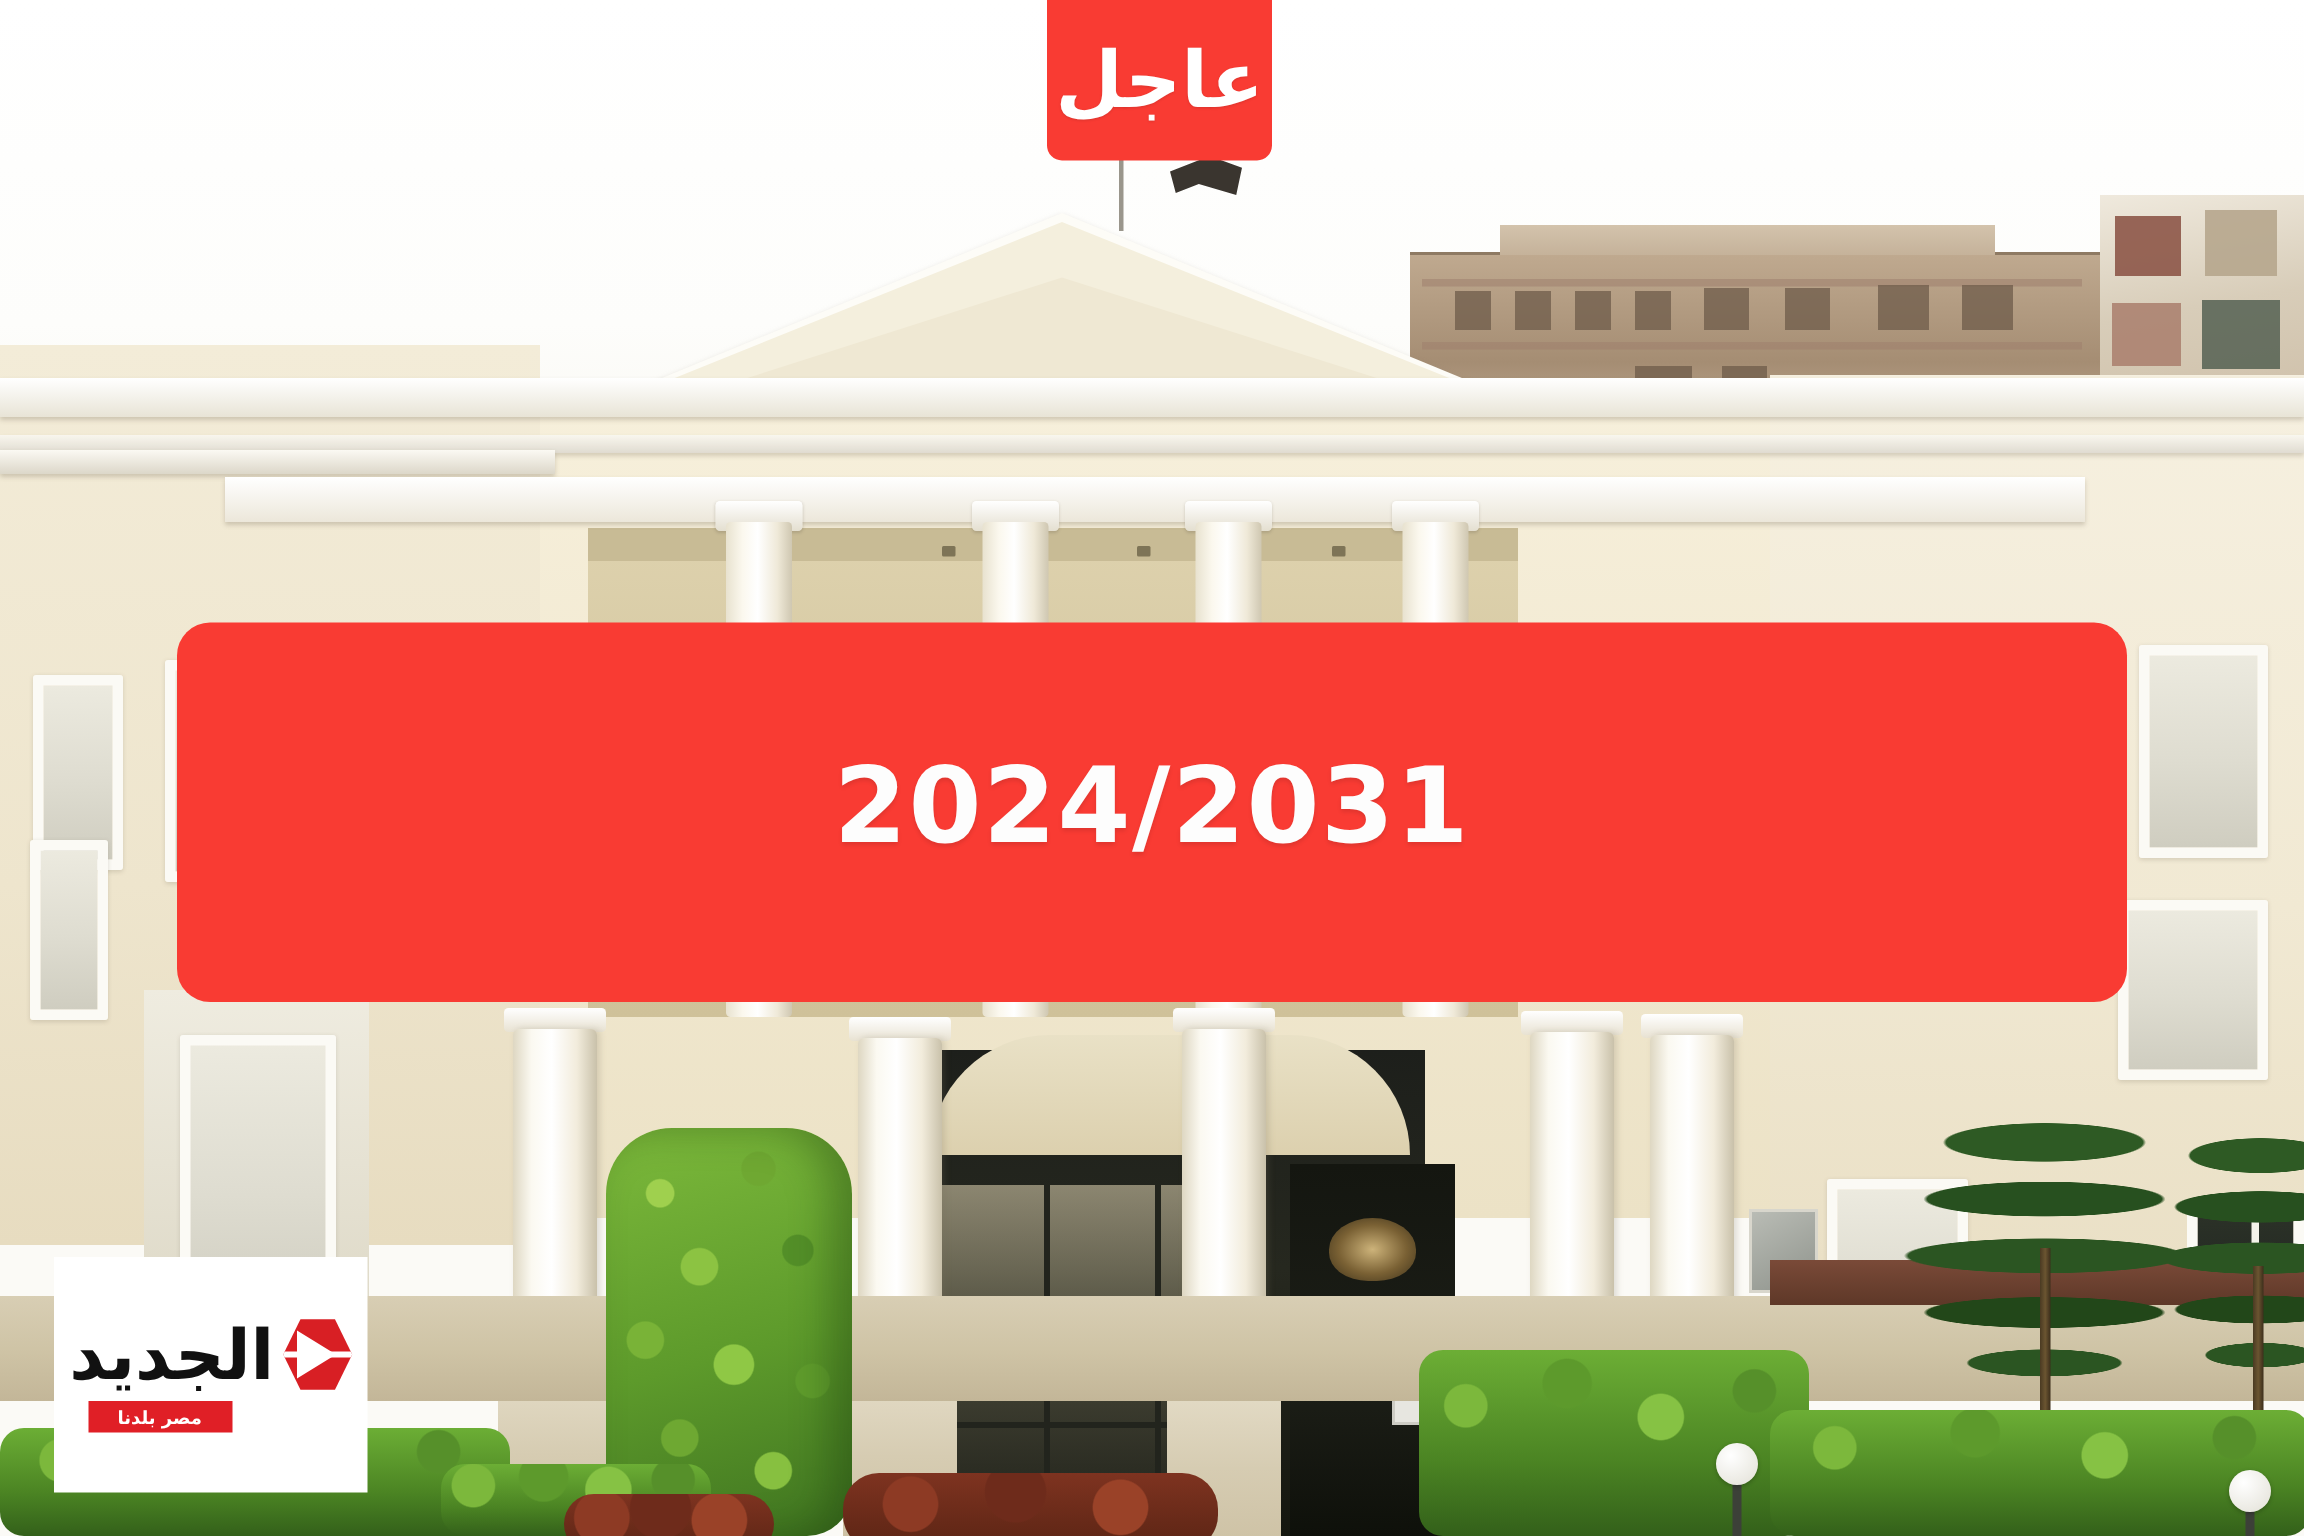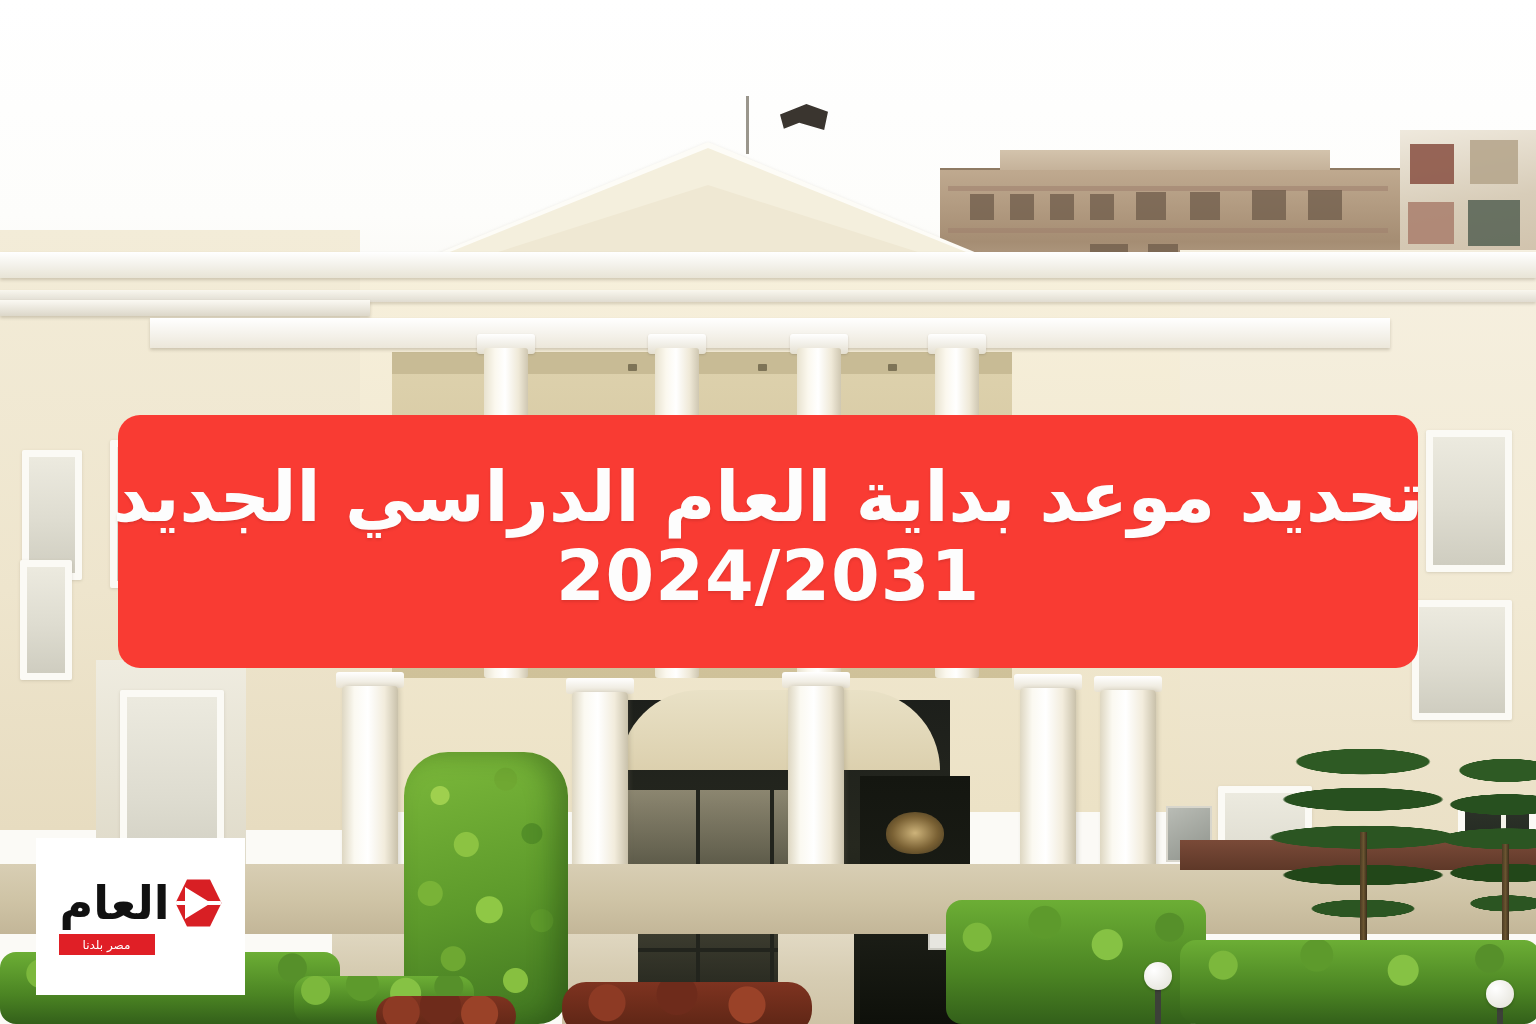--- a/index.html
+++ b/index.html
@@ -371,21 +371,21 @@
     background:#e01f26;
     padding:3px 8px;
     min-width:96px;
     height:21px;
     display:flex; align-items:center; justify-content:center;
   }
   .logo-tag span {
     color:#ffffff;
     direction:rtl;
     font-size:12px;
-    font-weight:400;
+    font-weight:700;
     line-height:1;
     white-space:nowrap;
     letter-spacing:-.3px;
   }
 </style>
 </head>
 <body>
 
 <div id="stage">
 
@@ -515,30 +515,32 @@
   <div class="hedge" style="left:294px;  top:976px; width:180px; height:48px;"></div>
 
   <div class="lamp-post" style="left:1155px; top:984px; height:40px;"></div>
   <div class="lamp-globe" style="left:1144px; top:962px;"></div>
   <div class="lamp-post" style="left:1497px; top:1000px; height:24px;"></div>
   <div class="lamp-globe" style="left:1486px; top:980px;"></div>
 
   <div class="red-foliage" style="left:562px; top:982px; width:250px; height:52px;"></div>
   <div class="red-foliage" style="left:376px; top:996px; width:140px; height:40px;"></div>
 
+  <div class="badge-urgent">
+    <span>عاجل</span>
+  </div>
 
   <div class="headline-banner">
-    <div class="headline-line1">تحديد موعد بداية العام الدراسي الجديد</div>
     <div class="headline-line2">2024/2031</div>
   </div>
 
   <div class="logo-card">
     <div class="logo-inner">
       <div class="logo-row">
-        <span class="logo-word">العام</span>
+        <span class="logo-word">الجديد</span>
         <span class="logo-hex" style="background: rgb(216, 31, 36);"></span>
       </div>
       <div class="logo-tag" style="background: rgb(224, 31, 38);">
         <span>مصر بلدنا</span>
       </div>
     </div>
   </div>
 
 </div>
 

